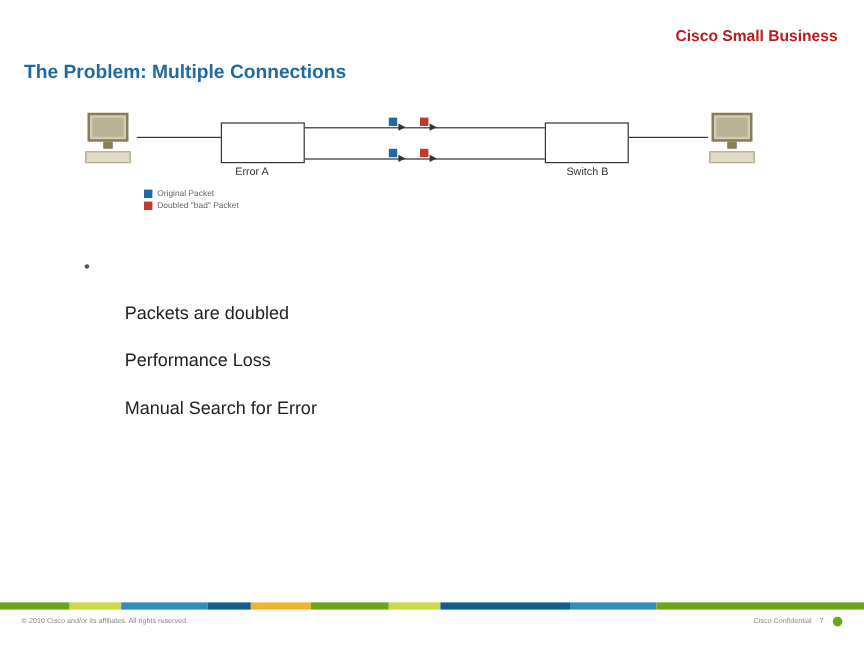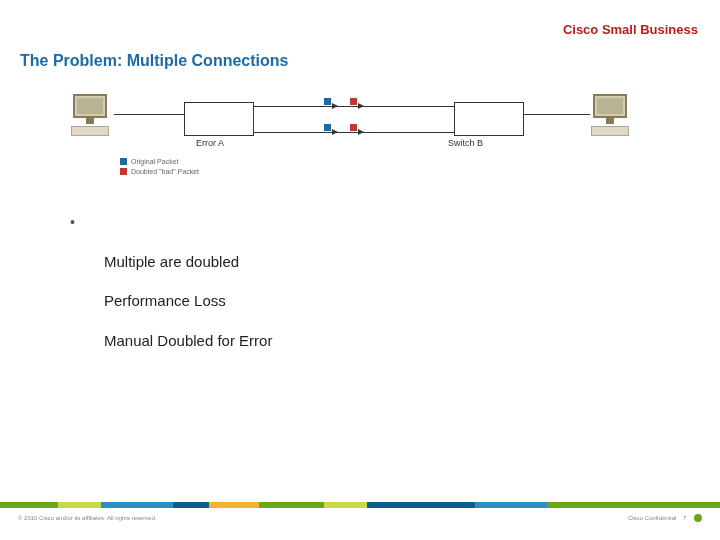--- a/index.html
+++ b/index.html
@@ -12,21 +12,21 @@
   .pc .screen { width: 26px; height: 16px; background: #b9b396; margin: 2px auto; }
   .pc .stand { width: 8px; height: 6px; background: #8a7a5a; margin: 0 auto; }
   .pc .base { width: 38px; height: 10px; background: #e0d9c6; border: 1px solid #b2a98a; margin: 2px auto 0; }
   .pc-left { top: 2px; left: 0; }
   .pc-right { top: 2px; right: 0; }
   .switchbox { position: absolute; width: 70px; height: 34px; border: 1.5px solid #333; background: #fff; top: 10px; }
   .switchA { left: 114px; }
   .switchB { left: 384px; }
   .switch-label { position: absolute; top: 46px; font-size: 9px; color: #333; }
   .lblA { left: 126px; }
-  .lblB { left: 378px; text-align: right; }
+  .lblB { left: 402px; text-align: right; }
   .line { position: absolute; height: 1.2px; background: #333; }
   
   .link1 { top: 22px; left: 44px; width: 70px; }
   .link2 { top: 22px; left: 454px; width: 66px; }
   
   .mid-top { top: 14px; left: 184px; width: 200px; }
   .mid-bot { top: 40px; left: 184px; width: 200px; }
   .arrow { position: absolute; width: 0; height: 0; border-top: 3px solid transparent; border-bottom: 3px solid transparent; }
   .arrow.right { border-left: 6px solid #333; }
   .pkt { position: absolute; width: 7px; height: 7px; }
@@ -115,23 +115,23 @@
         <span>Doubled "bad" Packet</span>
       </div>
   </div>
 </div>
 
 <div class="content">
   <div class="bullet-row">
     <div class="bullet-dot">•</div>
   </div>
   <div class="subs">
-    <div>Multiple are doubled</div>
+    <div>Packets are doubled</div>
     <div>Performance Loss</div>
-    <div>Manual Doubled for Error</div>
+    <div>Manual Search for Error</div>
   </div>
 </div>
 
 <div class="footer">
   <div class="stripe">
     <span class="s1"></span>
       <span class="s2"></span>
       <span class="s3"></span>
       <span class="s4"></span>
       <span class="s5"></span>

